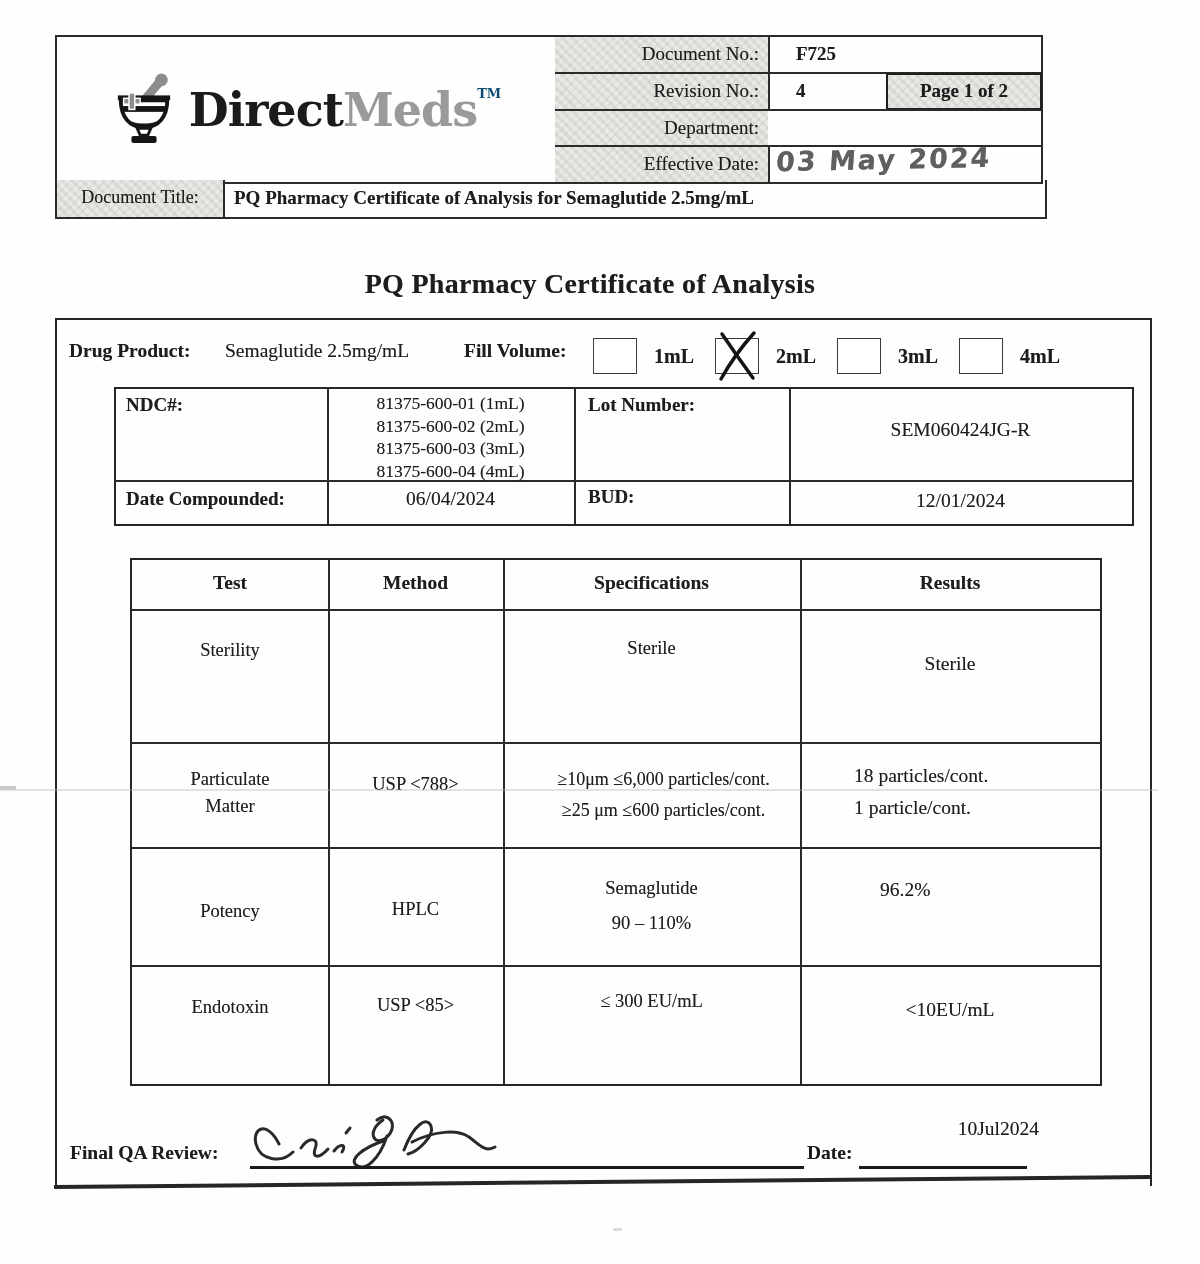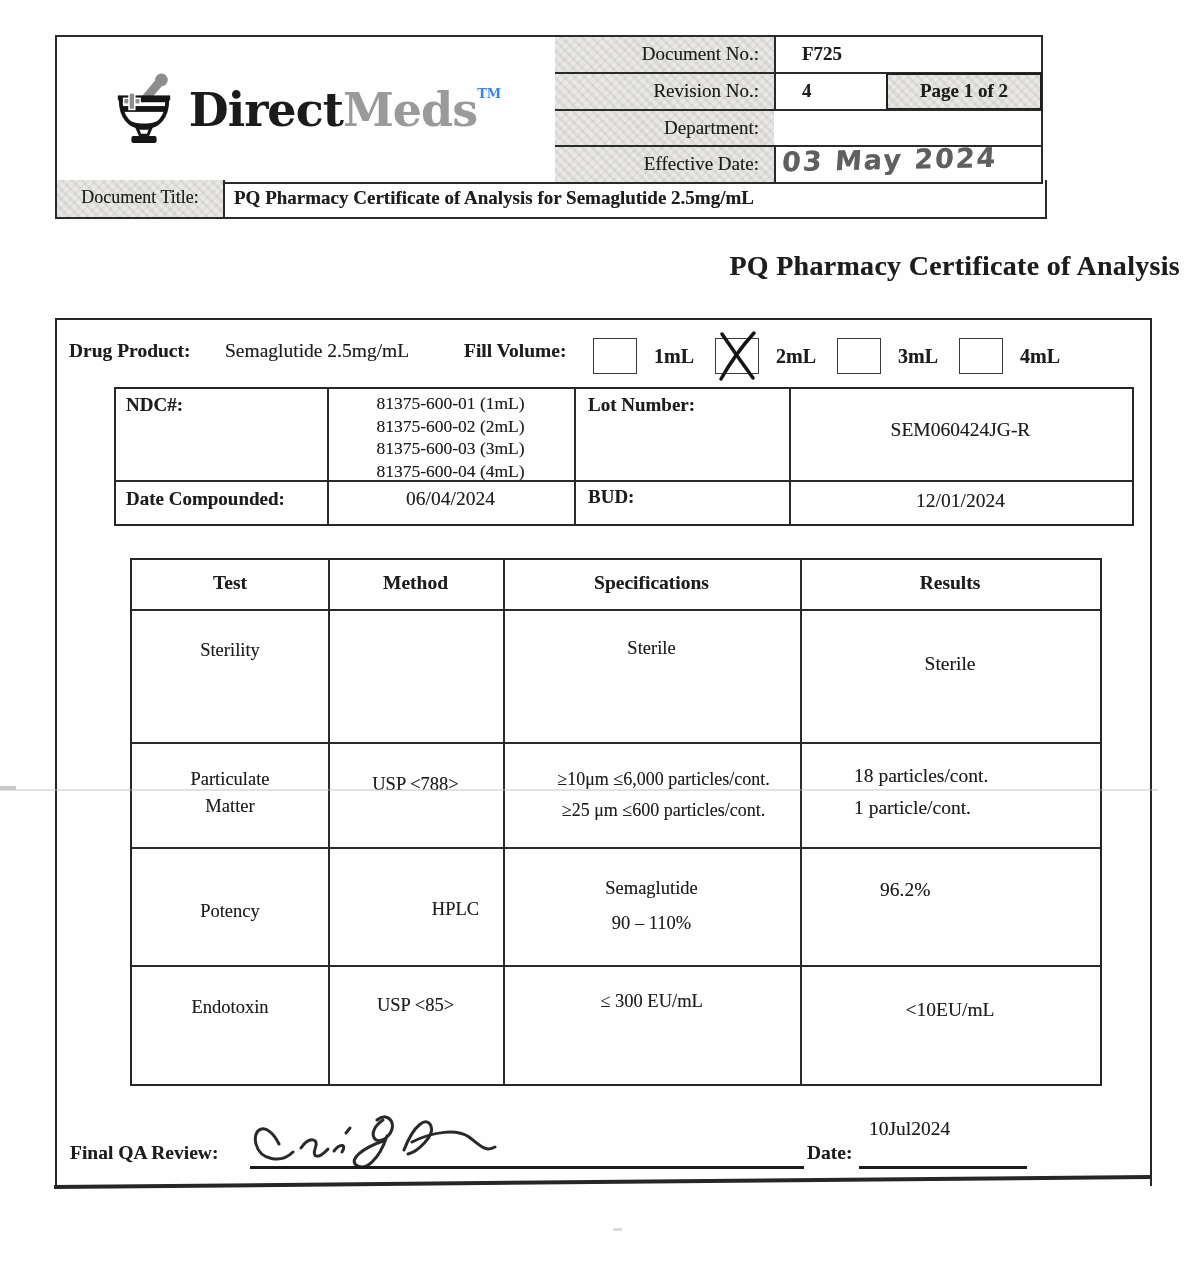--- a/index.html
+++ b/index.html
@@ -16,41 +16,41 @@
       repeating-linear-gradient(-45deg, rgba(110,110,110,0.07) 0 2px, rgba(0,0,0,0) 2px 6px);
   }
   .ink{color:#1d1d1d;text-shadow:0 0 0.5px rgba(30,30,30,0.45);}
 
   
   .logo-box{left:55px;top:35px;width:500px;height:145px;border:2px solid #2a2a2a;
     display:flex;align-items:center;justify-content:center;gap:14px;}
   .brand{font-family:"DejaVu Serif",serif;font-size:46px;font-weight:bold;letter-spacing:-1px;line-height:1;}
   .brand .b1{color:#1b1b1b;}
   .brand .b2{color:#9a9a9a;}
-  .brand sup{font-size:13px;color:#3b82f6;font-weight:bold;vertical-align:28px;letter-spacing:0;text-align:right;}
+  .brand sup{font-size:13px;color:#0c4a6e;font-weight:bold;vertical-align:28px;letter-spacing:0;text-align:right;}
 
   .docinfo{left:555px;top:35px;width:486px;height:145px;border:2px solid #2a2a2a;border-left:none;
     display:flex;flex-direction:column;}
   .di-row{display:flex;flex:1;align-items:stretch;border-top:2px solid #2a2a2a;position:relative;}
   .di-row:first-child{border-top:none;}
-  .di-lbl{width:204px;text-align:right;padding-right:15px;font-size:19px;line-height:34px;}
+  .di-lbl{width:204px;text-align:right;padding-right:9px;font-size:19px;line-height:34px;}
   .di-val{flex:1;border-left:2px solid #2a2a2a;padding-left:26px;font-weight:bold;font-size:19px;line-height:34px;position:relative;overflow:visible;}
   .di-badge{width:152px;border:2px solid #1f1f1f;margin:-1px -1px -1px 0;
     font-weight:bold;font-size:19px;text-align:center;line-height:32px;}
   .handwrite{
     position:absolute;left:6px;top:-4px;
     font-family:"DejaVu Sans",sans-serif;font-size:27px;color:#5f5f5f;
     letter-spacing:2px;transform:rotate(-1.2deg) skewX(-5deg);white-space:nowrap;z-index:5;
   }
 
   .title-row{left:55px;top:180px;width:988px;height:37px;border:2px solid #2a2a2a;border-top:none;display:flex;}
   .title-lbl{width:166px;font-size:18px;text-align:center;line-height:35px;}
   .title-val{flex:1;border-left:2px solid #2a2a2a;font-weight:bold;font-size:19px;line-height:35px;padding-left:9px;}
 
-  .main-title{left:0;top:250px;width:1180px;text-align:right;font-size:28px;font-weight:bold;letter-spacing:0.3px;}
+  .main-title{left:0;top:268px;width:1180px;text-align:center;font-size:28px;font-weight:bold;letter-spacing:0.3px;}
 
   
   .form-box{left:55px;top:318px;width:1093px;height:866px;border:2.5px solid #262626;border-bottom:none;}
 
   .fv-row{position:absolute;left:0;top:14px;width:100%;height:44px;}
   .dp-lbl{left:12px;top:6px;font-size:19.5px;}
   .dp-val{left:168px;top:6px;font-size:19.5px;}
   .fv-lbl{left:407px;top:6px;font-size:19.5px;}
   .fv-group{position:absolute;left:536px;top:0;display:flex;align-items:center;height:44px;}
   .fv-box{position:relative;width:42px;height:34px;border:1.5px solid #3a3a3a;margin-right:17px;background:#fff;}
@@ -68,21 +68,21 @@
   .info-grid{left:57px;top:67px;width:1016px;height:135px;}
   
   .test-table{left:73px;top:238px;width:968px;height:524px;}
   .th{font-weight:bold;font-size:19.5px;top:12px;}
 
   
   .qa-lbl{left:13px;top:822px;font-size:19.5px;}
   .sig-line{left:193px;top:846px;width:554px;height:3px;background:#1b1b1b;}
   .date-lbl{left:750px;top:822px;font-size:19.5px;}
   .date-line{left:802px;top:846px;width:168px;height:3px;background:#1b1b1b;}
-  .date-val{left:812px;top:798px;width:170px;text-align:left;font-size:19.5px;}
+  .date-val{left:812px;top:798px;width:170px;text-align:right;font-size:19.5px;}
   .sig-svg{left:192px;top:788px;}
 
   
   .artifact-line{left:0;top:789px;width:1158px;height:2px;background:rgba(185,185,185,0.40);}
   .artifact-dash{left:0;top:786px;width:16px;height:4px;background:#c9c9c9;}
   .artifact-speck{left:613px;top:1228px;width:9px;height:3px;background:#dcdcdc;}
   .slant-svg{left:53px;top:1168px;}
 </style>
 </head>
 <body>
@@ -201,21 +201,21 @@
 
       <div class="cellText ctr ink" style="left:0;width:196px;top:206px;font-size:18.5px;line-height:27px;">Particulate
 Matter</div>
       <div class="cellText ctr ink" style="left:196px;width:175px;top:214px;font-size:18.5px;">USP &lt;788&gt;</div>
       <div class="cellText ctr ink" style="left:371px;width:297px;top:204px;font-size:18px;line-height:31px;margin-left:12px;">≥10μm ≤6,000 particles/cont.
 ≥25 μm ≤600 particles/cont.</div>
       <div class="cellText ink" style="left:722px;top:200px;font-size:19.5px;line-height:32px;">18 particles/cont.
 1 particle/cont.</div>
 
       <div class="cellText ctr ink" style="left:0;width:196px;top:341px;font-size:18.5px;">Potency</div>
-      <div class="cellText ctr ink" style="left:196px;width:175px;top:339px;font-size:18.5px;padding-left:40px;">HPLC</div>
+      <div class="cellText ctr ink" style="left:196px;width:175px;top:339px;font-size:18.5px;">HPLC</div>
       <div class="cellText ctr ink" style="left:371px;width:297px;top:311px;font-size:18.5px;line-height:35px;">Semaglutide
 90 – 110%</div>
       <div class="cellText ink" style="left:748px;top:319px;font-size:19.5px;">96.2%</div>
 
       <div class="cellText ctr ink" style="left:0;width:196px;top:437px;font-size:18.5px;">Endotoxin</div>
       <div class="cellText ctr ink" style="left:196px;width:175px;top:435px;font-size:18.5px;">USP &lt;85&gt;</div>
       <div class="cellText ctr ink" style="left:371px;width:297px;top:431px;font-size:18.5px;">≤ 300 EU/mL</div>
       <div class="cellText ctr ink" style="left:668px;width:300px;top:439px;font-size:19.5px;">&lt;10EU/mL</div>
     </div>
 

